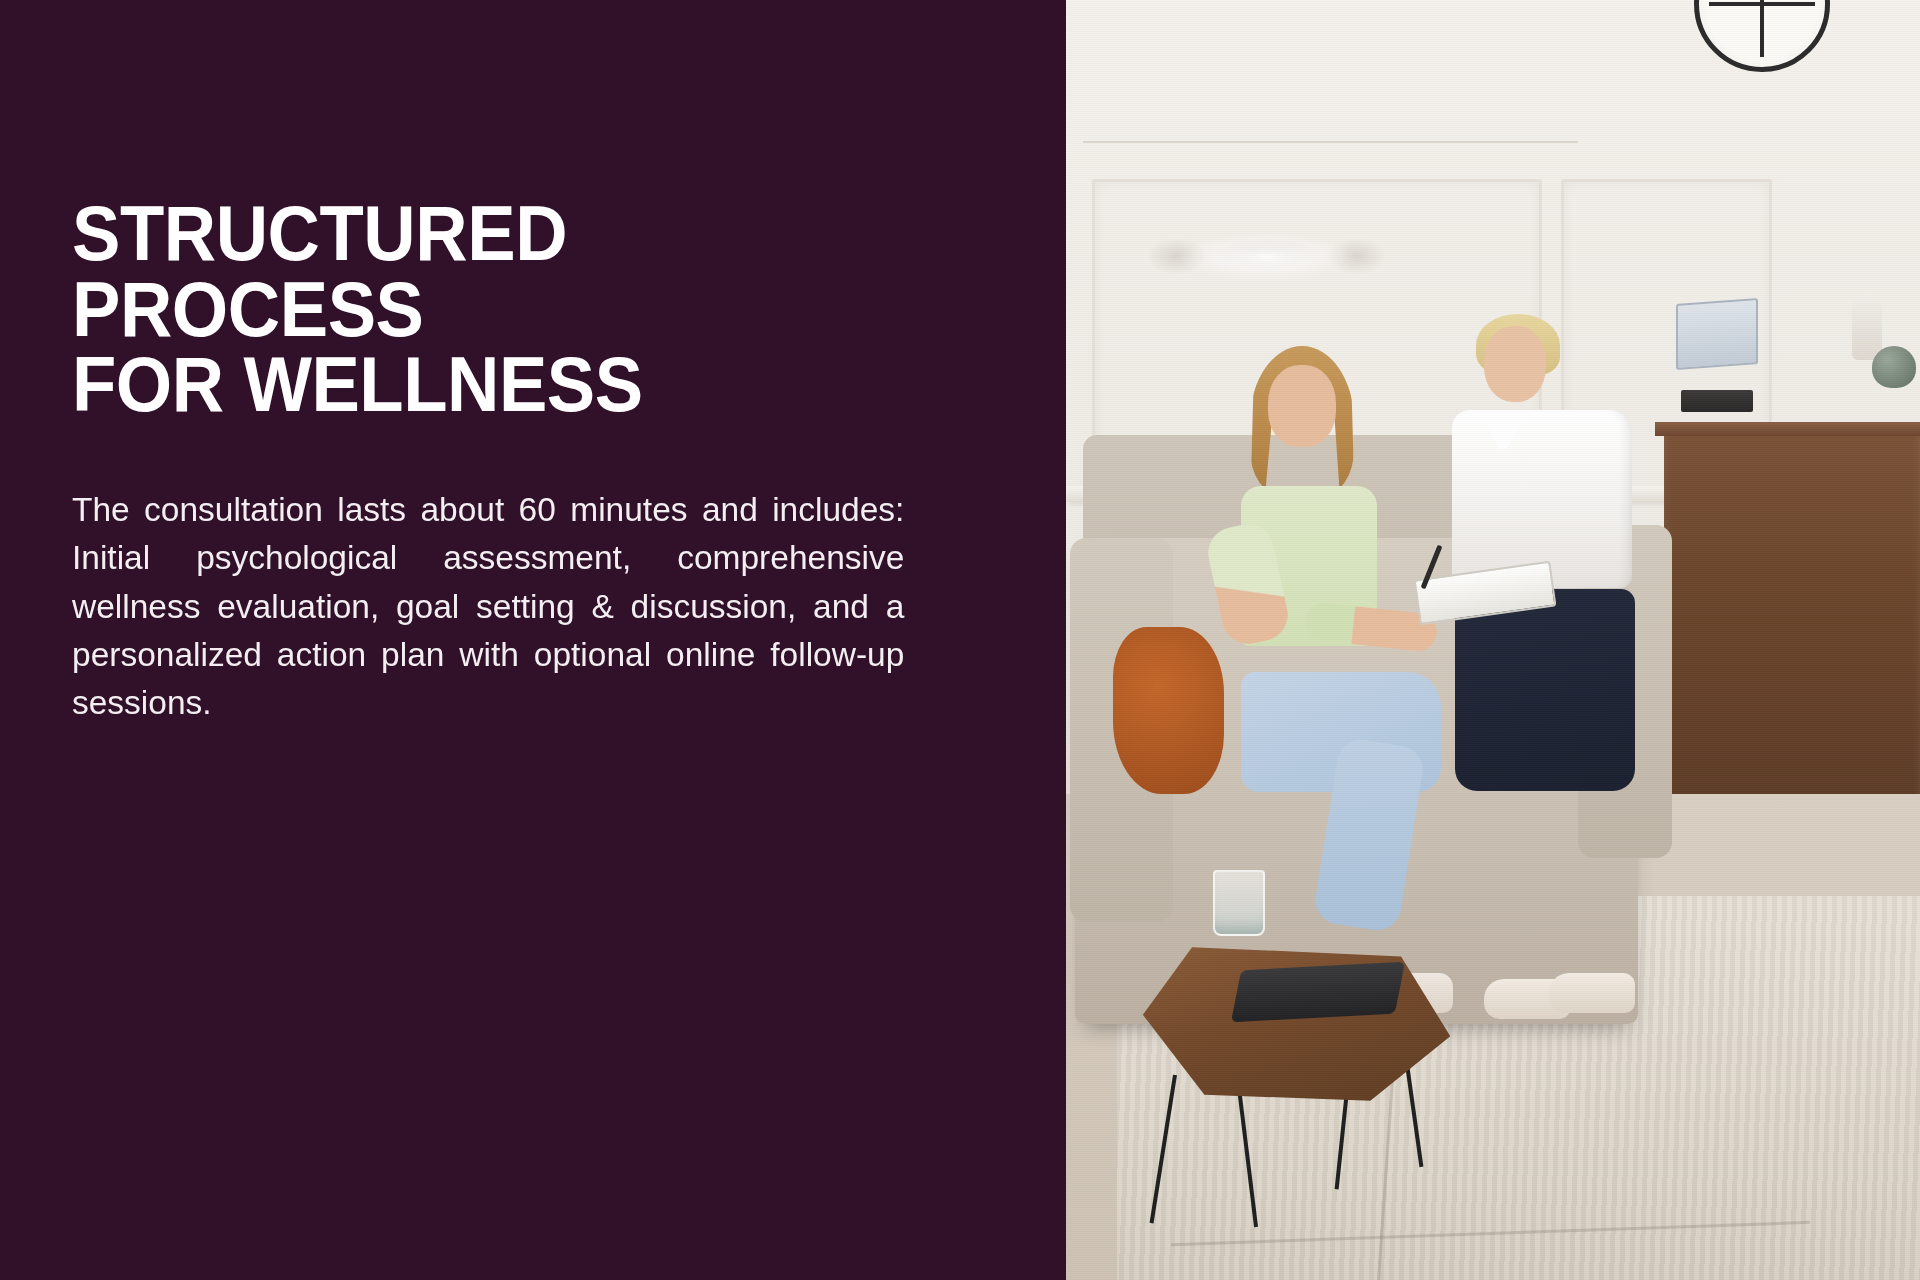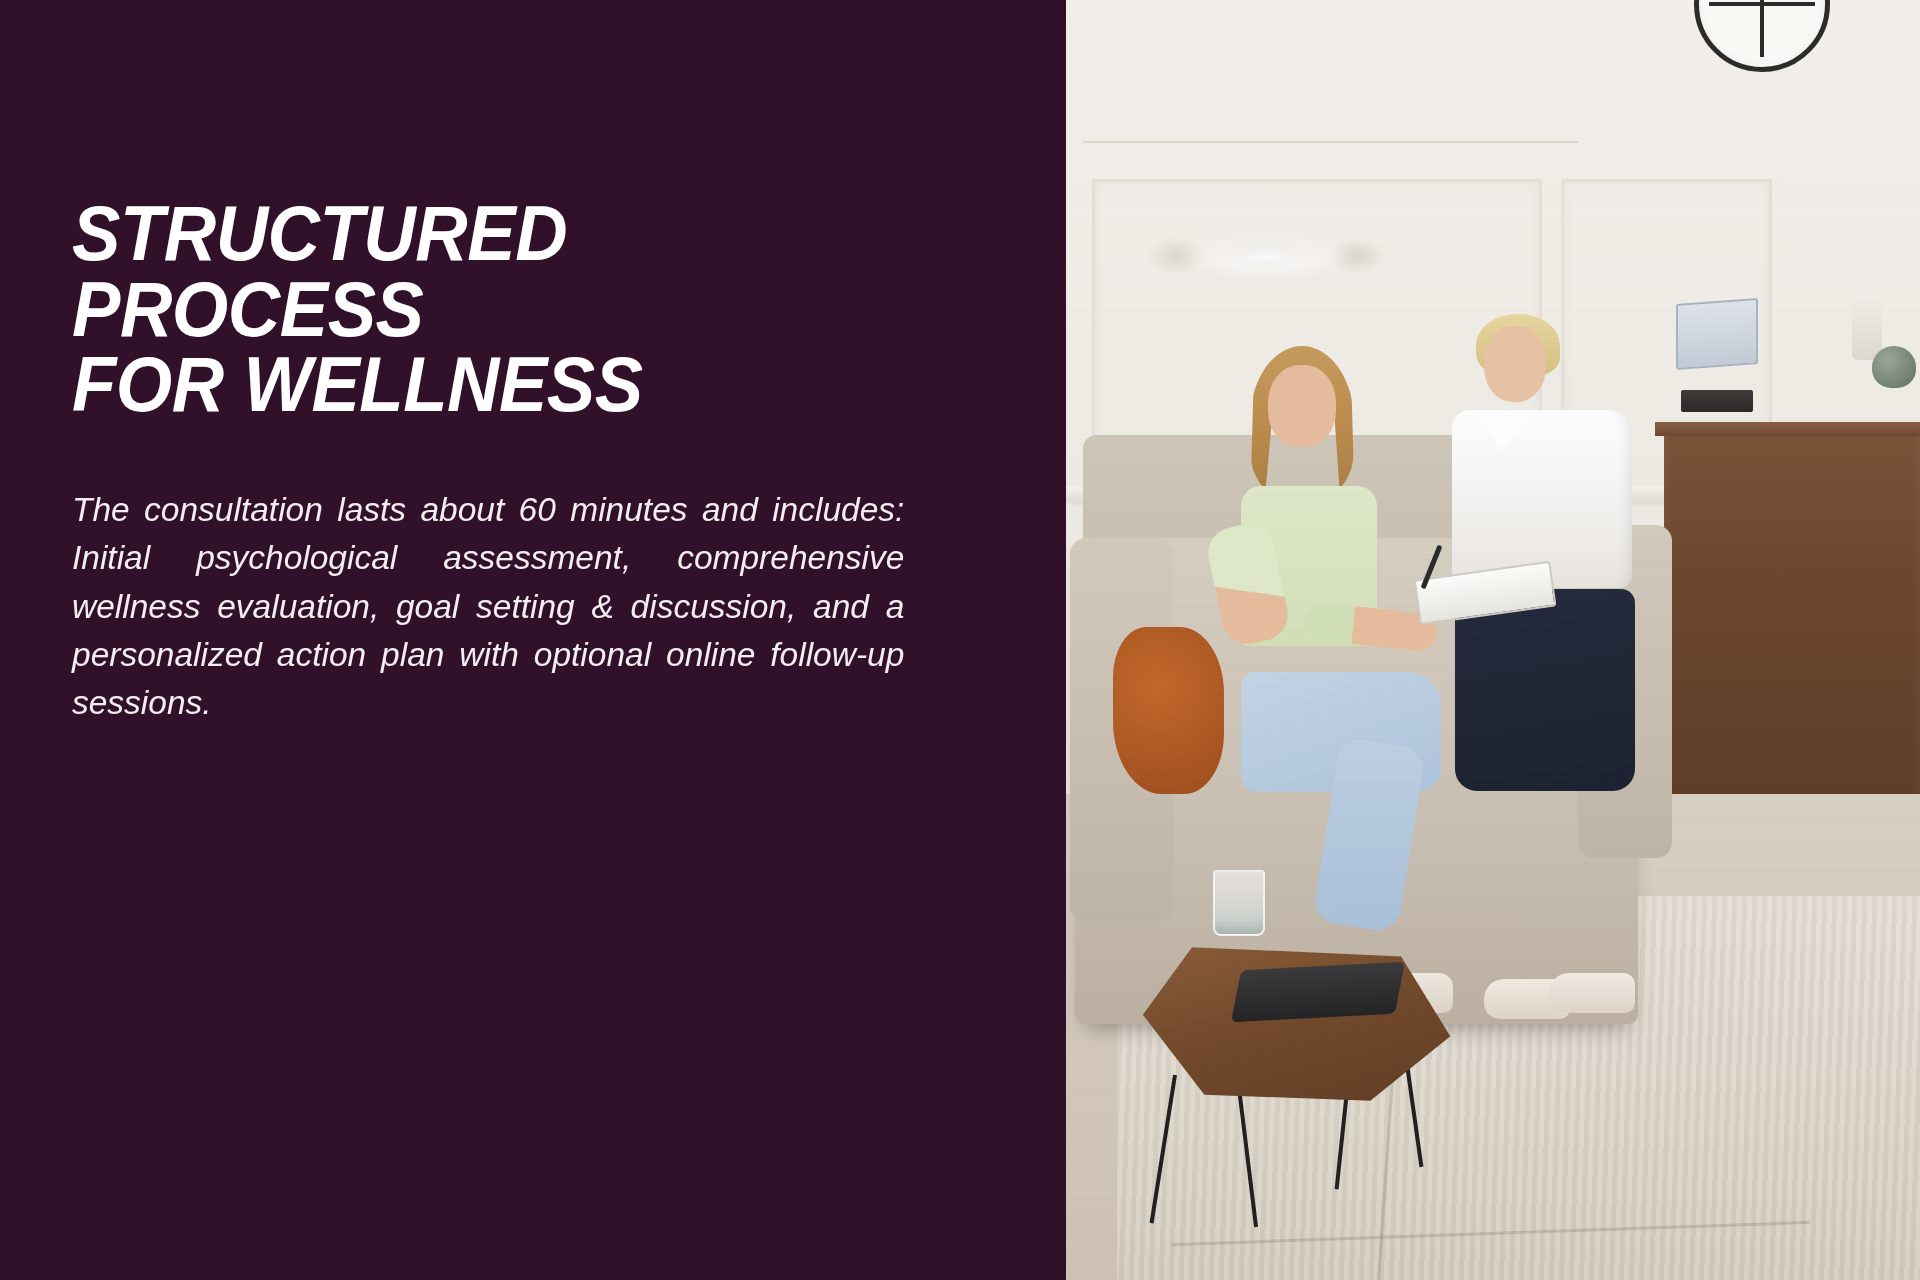--- a/index.html
+++ b/index.html
@@ -17,21 +17,20 @@
   }
 
   
   .left-panel {
     position: relative;
     width: 1066px;
     height: 100%;
     background: #311129;
     box-sizing: border-box;
     flex: 0 0 1066px;
-    font-style: italic;
   }
   .text-block {
     position: absolute;
     left: 72px;
     top: 196px;
     width: 845px;
   }
   .headline {
     margin: 0;
     color: #ffffff;

